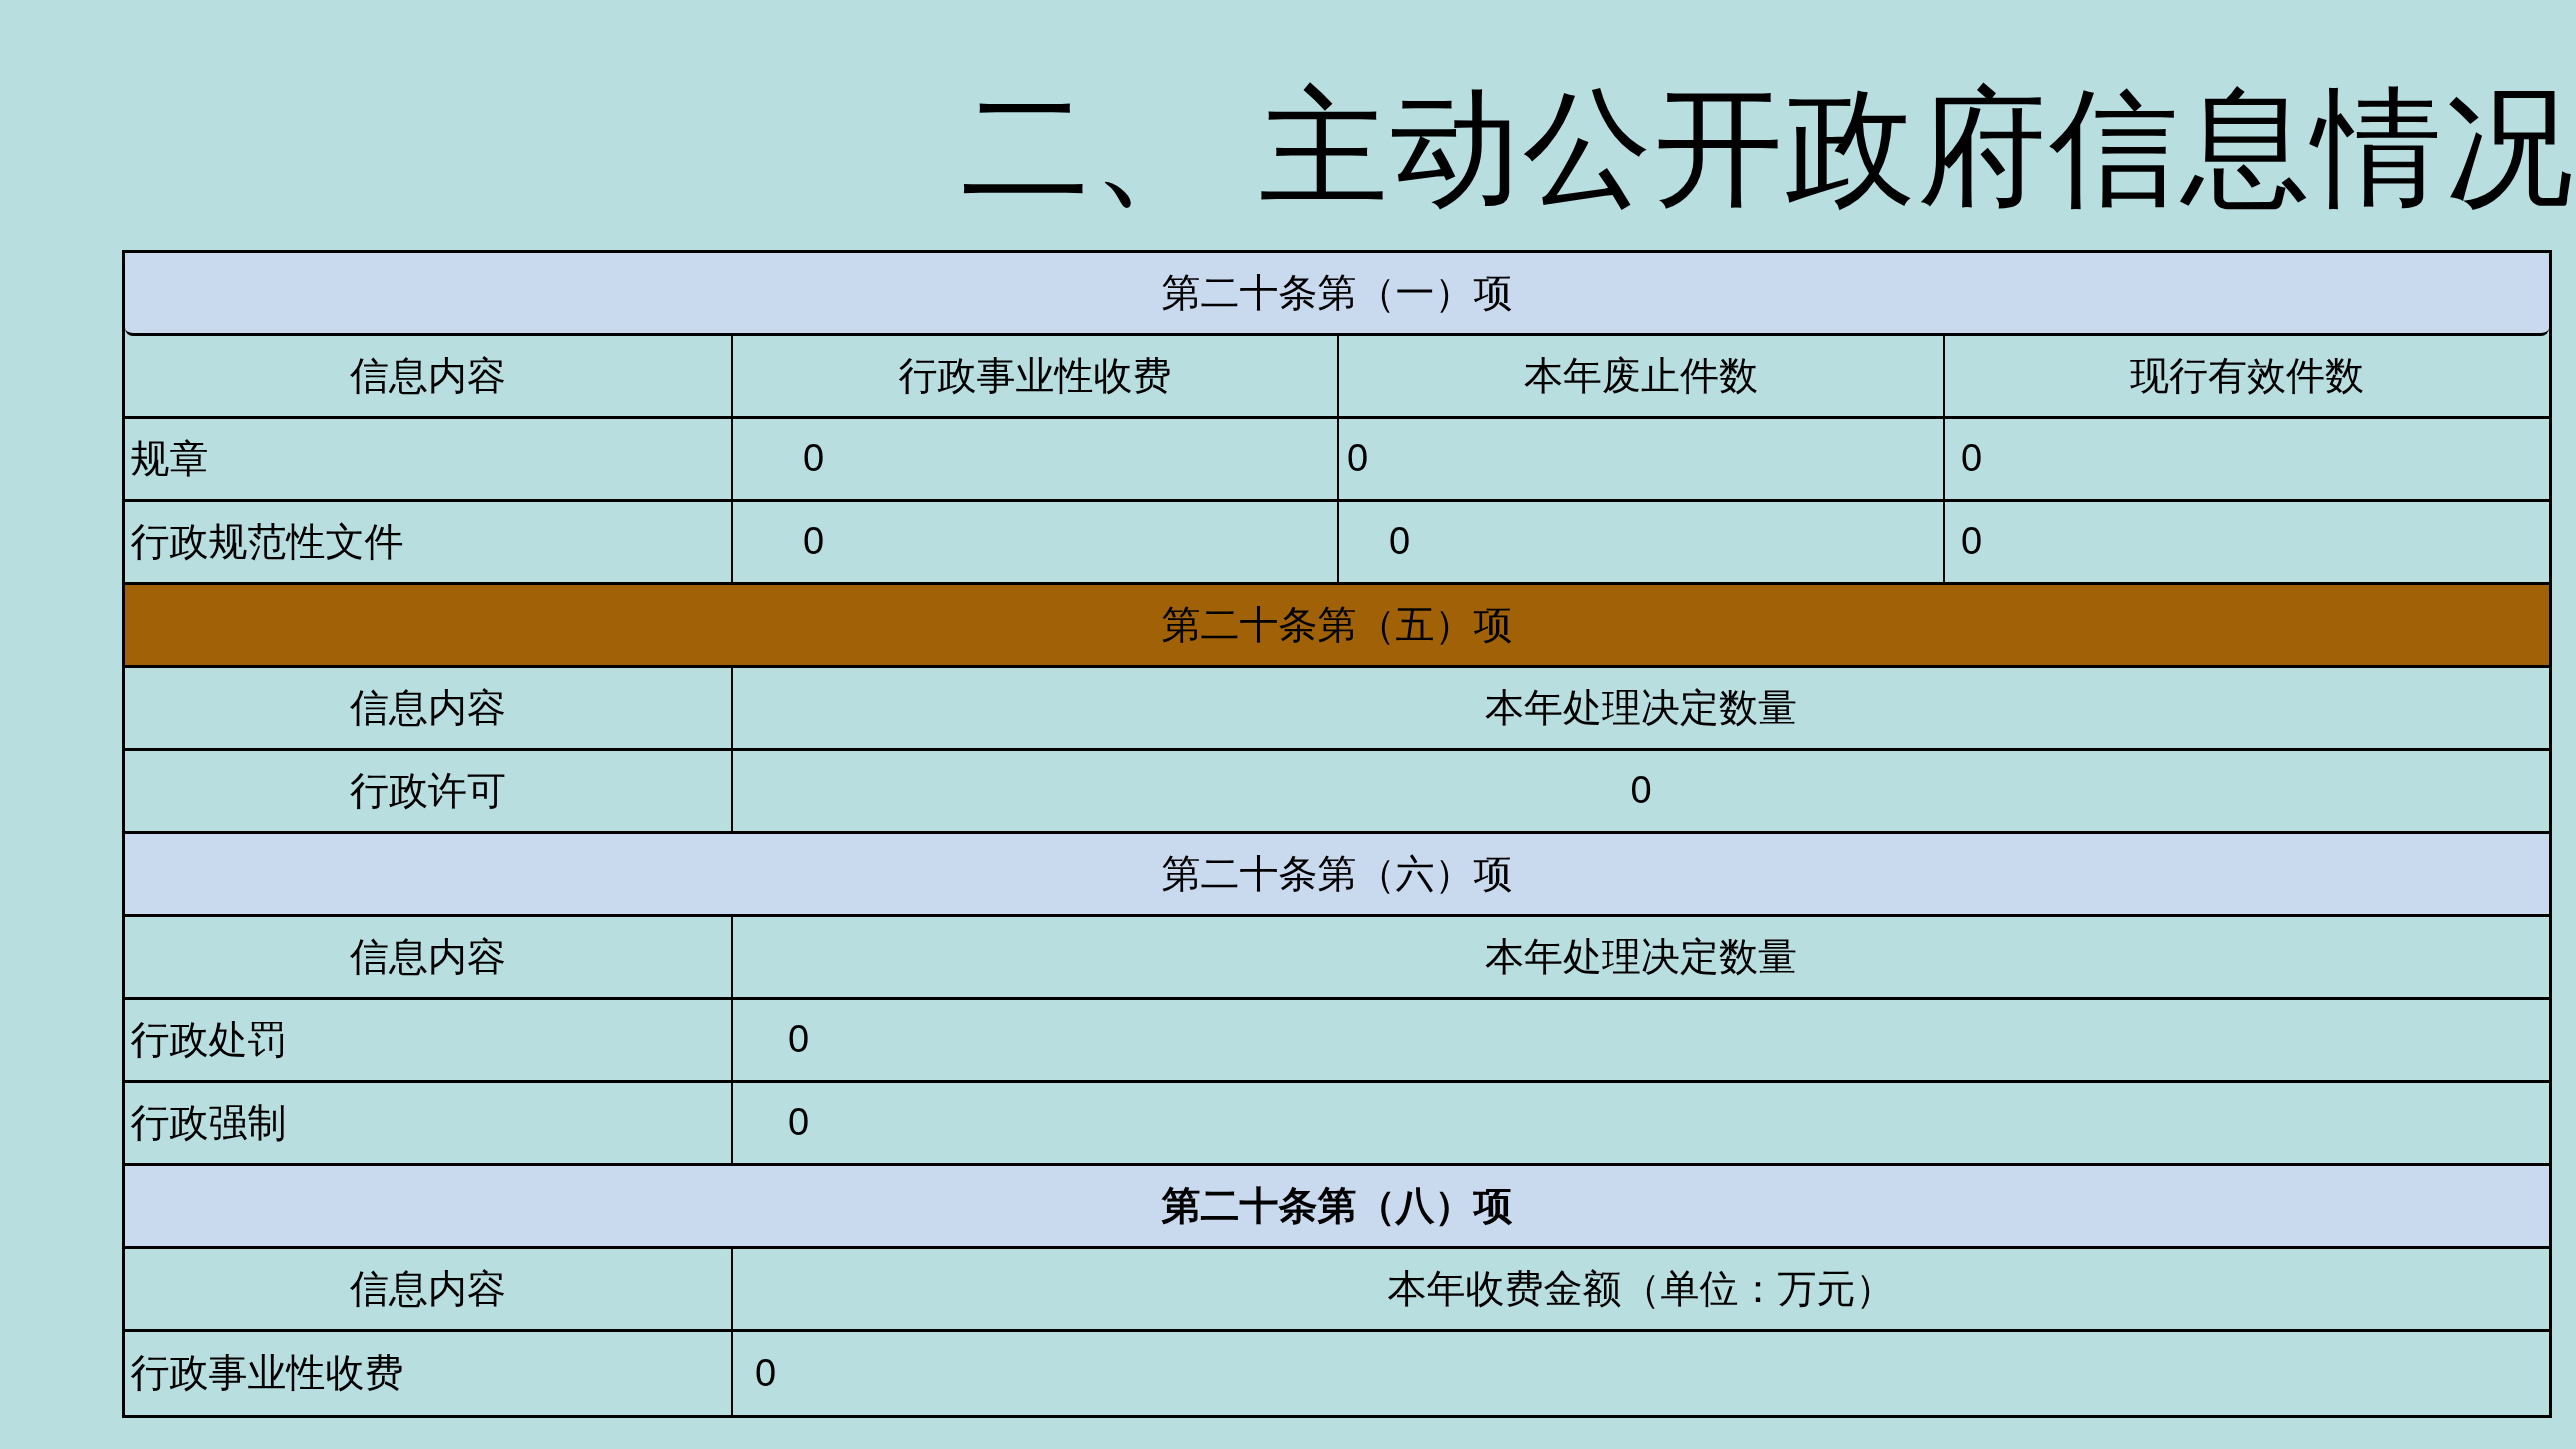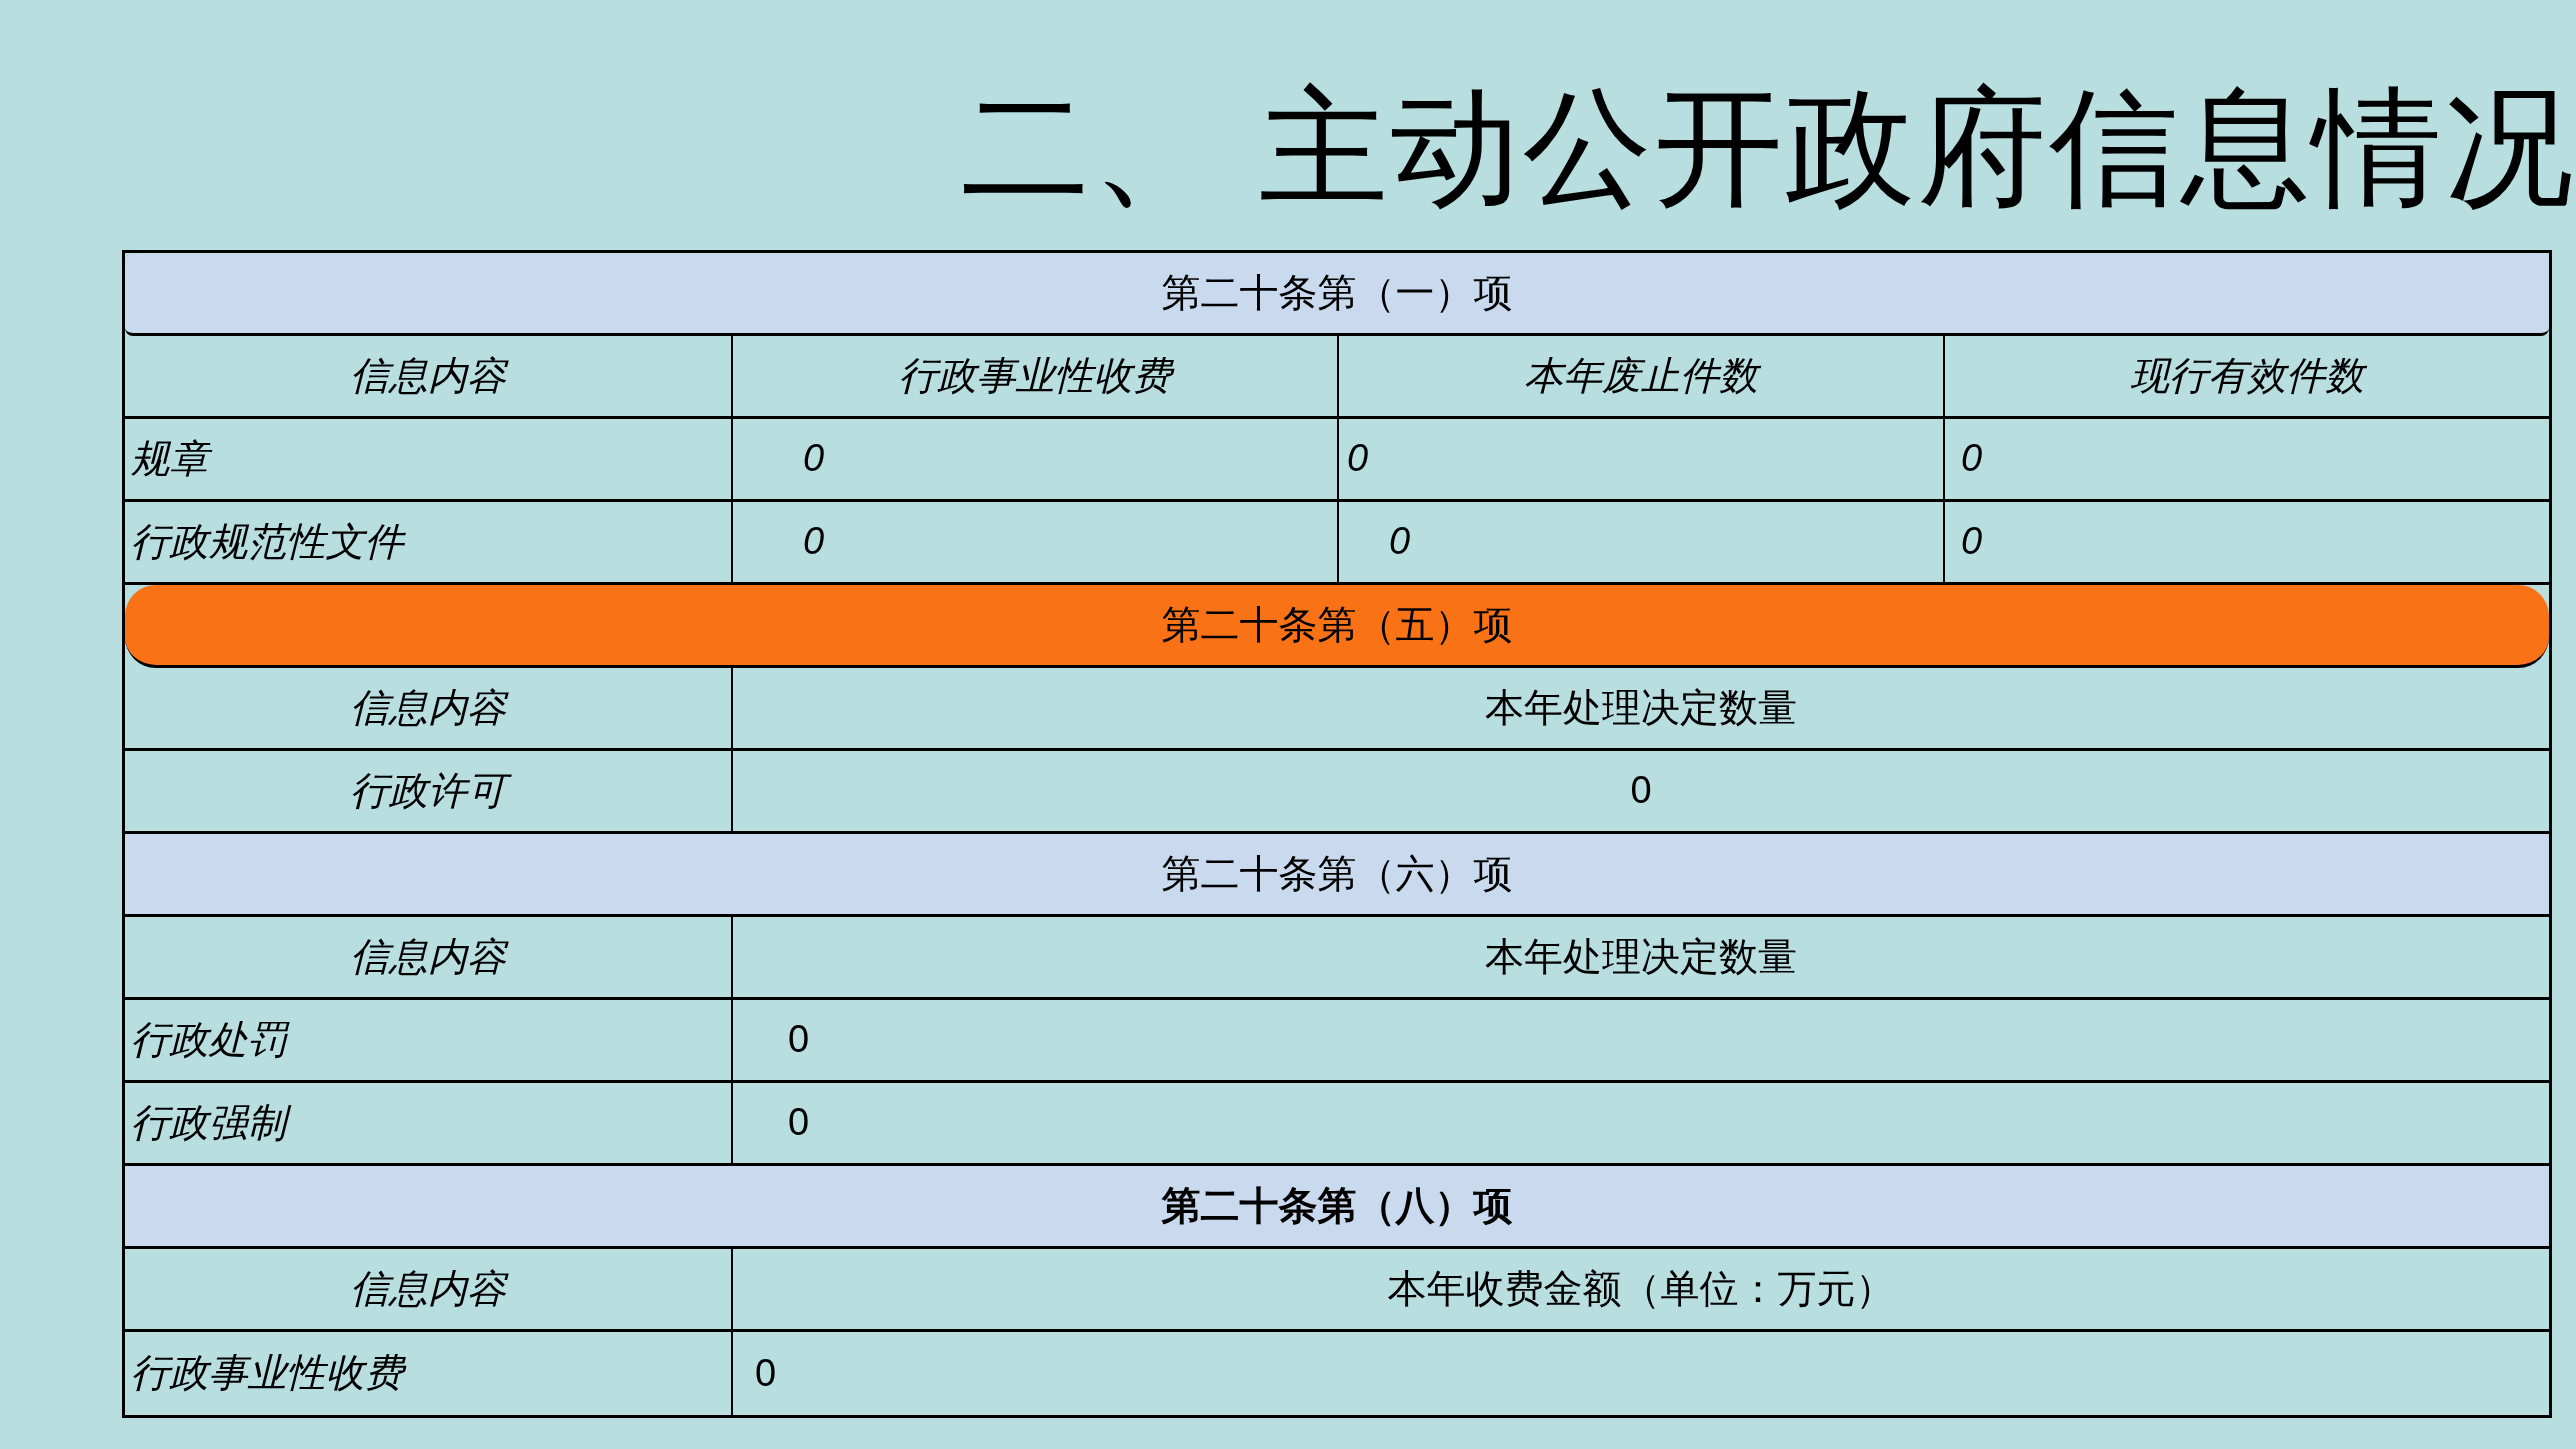--- a/index.html
+++ b/index.html
@@ -36,21 +36,21 @@
   }
   .row:last-child{border-bottom:none;}
   .cell{
     box-sizing:border-box;
     display:flex;
     align-items:center;
     font-size:39px;
     line-height:1.1;
     overflow:hidden;
   }
-  .c25{width:25%;font-style:italic;}
+  .c25{width:25%;}
   .c75{width:75%;}
   .c100{width:100%;}
   .vline{border-left:2.7px solid #000;}
   .center{justify-content:center;text-align:center;}
   .left{padding-left:5.4px;}
   .band{background:#c9d9ee;}
   .num{
     font-family:"Liberation Sans","DejaVu Sans",sans-serif;
     font-size:38px;
   }
@@ -77,21 +77,21 @@
     <div class="cell c25 vline num" style="padding-left:8px">0</div>
     <div class="cell c25 vline num" style="padding-left:16px">0</div>
   </div>
   <div class="row">
     <div class="cell c25 left">行政规范性文件</div>
     <div class="cell c25 vline num" style="padding-left:70px">0</div>
     <div class="cell c25 vline num" style="padding-left:50px">0</div>
     <div class="cell c25 vline num" style="padding-left:16px">0</div>
   </div>
 
-  <div class="row band" style="background-color: #f97316; border-radius: 31px;">
+  <div class="row band" style="background-color: #a16207;">
     <div class="cell c100 center">第二十条第（五）项</div>
   </div>
   <div class="row">
     <div class="cell c25 center">信息内容</div>
     <div class="cell c75 center vline">本年处理决定数量</div>
   </div>
   <div class="row">
     <div class="cell c25 center">行政许可</div>
     <div class="cell c75 center vline num">0</div>
   </div>

